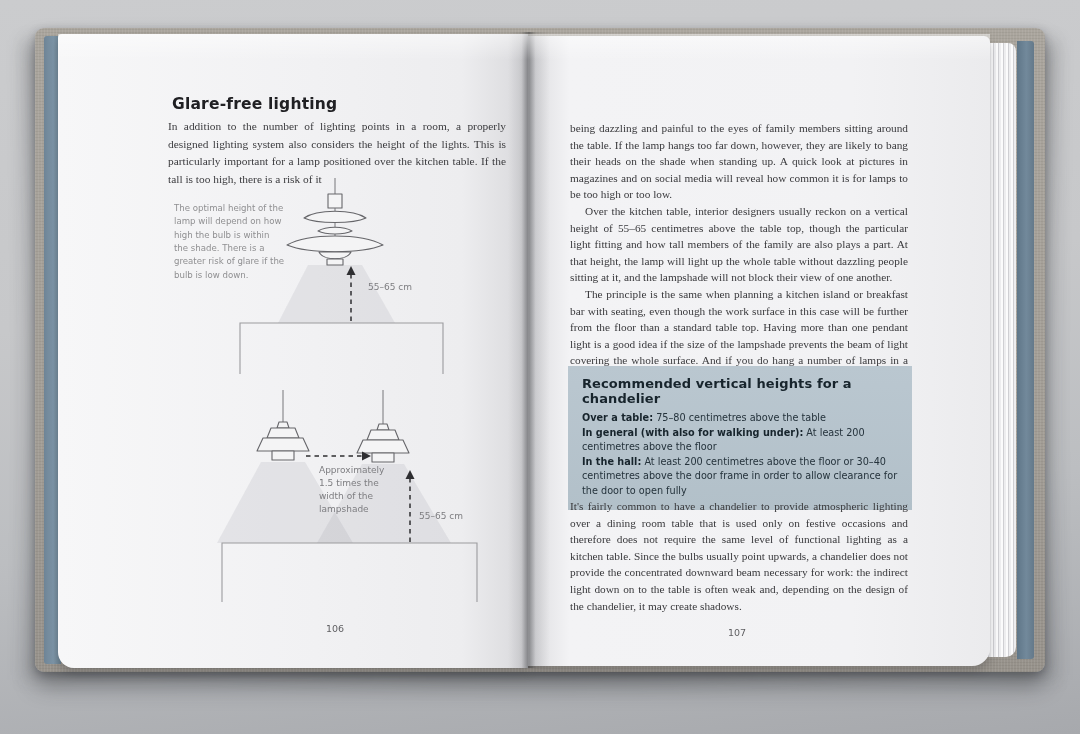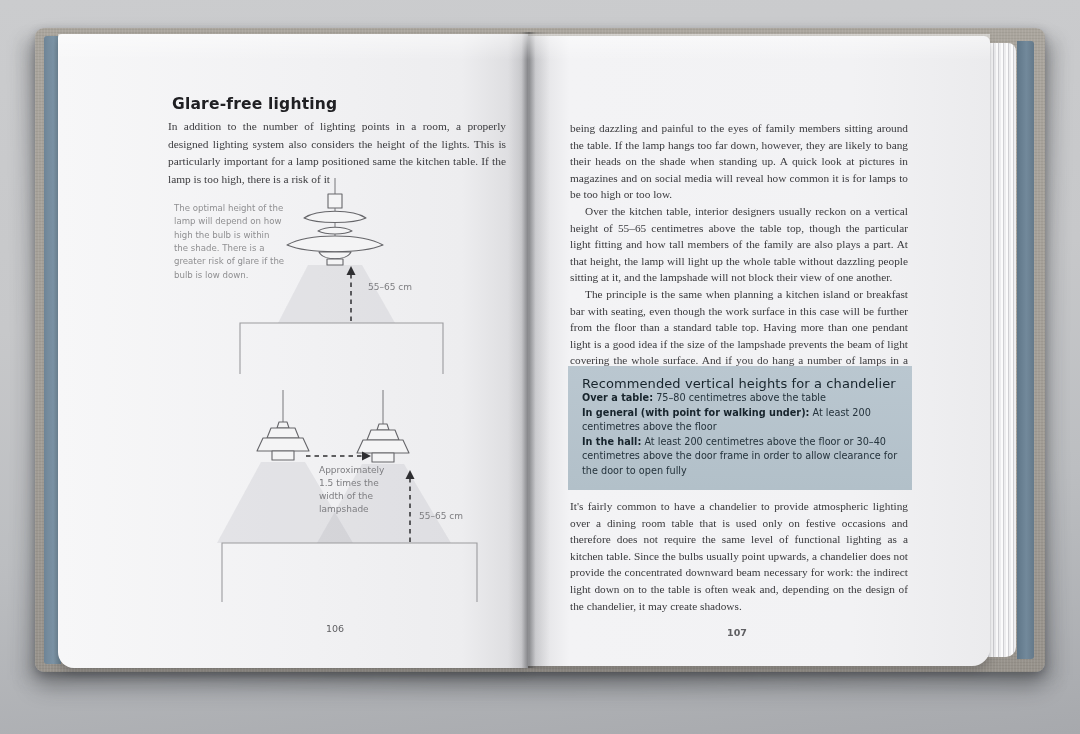--- a/index.html
+++ b/index.html
@@ -69,21 +69,21 @@
     font-family:"Liberation Serif", serif; font-size:11.3px; line-height:1.47;
     color:#39393c; text-align:justify;margin-top:28px; }
   .body-flow p.indent { text-indent:15px; }
   .closing { position:absolute; left:42px; top:462px; width:338px;
     font-family:Liberation Serif, serif; font-size:11.3px; line-height:1.47;
     color:#39393c; text-align:justify; }
 
   .info-box { position:absolute; left:40px; top:330px; width:344px;
     background:linear-gradient(180deg,#bac7d0 0%,#b2c0c9 100%);
     padding:10px 14px 12px 14px; font-family:"DejaVu Sans", sans-serif; }
-  .info-box .box-title { font-size:13px; font-weight:400; color:#17242c; letter-spacing:.1px; }
+  .info-box .box-title { font-size:13px; font-weight:700; color:#17242c; margin-bottom:5px; letter-spacing:.1px; }
   .info-box .box-item { font-size:9.7px; line-height:1.5; color:#24323b; }
   .info-box .box-item b { color:#17242c; }
 
   svg .lamp  { stroke:#66666a; stroke-width:1.1; fill:#f4f4f5; stroke-linejoin:round; }
   svg .cord  { stroke:#77777a; stroke-width:1; }
   svg .cone  { fill:rgba(134,138,148,.14); }
   svg .table { fill:none; stroke:#9b9b9e; stroke-width:1.1; }
   svg .dash  { stroke:#2e2e31; stroke-width:1.5; stroke-dasharray:4.5 4; fill:none; }
   svg .head  { fill:#2e2e31; stroke:none; }
 </style>
@@ -95,21 +95,21 @@
   <div class="book-shadow"></div>
 
   <div class="book">
     <div class="cover"></div>
     <div class="endpaper left"></div>
     <div class="page-edges"></div>
     <div class="endpaper right"></div>
 
     <div class="page left">
       <div class="heading">Glare-free lighting</div>
-      <div class="intro">In addition to the number of lighting points in a room, a properly designed lighting system also considers the height of the lights. This is particularly important for a lamp positioned same the kitchen table. If the lamp is too high, there is a risk of it</div>
+      <div class="intro">In addition to the number of lighting points in a room, a properly designed lighting system also considers the height of the lights. This is particularly important for a lamp positioned over the kitchen table. If the tall is too high, there is a risk of it</div>
       <div class="diagram-caption">The optimal height of the lamp will depend on how high the bulb is within the shade. There is a greater risk of glare if the bulb is low down.</div>
 
       <svg class="diagram" style="left:167px; top:144px;" width="230" height="200" viewBox="0 0 230 200">
         <polygon class="cone" points="83,87 137,87 170,145 53,145"></polygon>
         <g>
           <line class="cord" x1="110" y1="0" x2="110" y2="16"></line>
           <g transform="translate(110,16)">
             <rect class="lamp" x="-7" y="0" width="14" height="14"></rect>
             <line class="cord" x1="0" y1="14" x2="0" y2="44"></line>
             <path class="lamp" d="M -31 24 C -18 15, 18 15, 31 24 C 18 30, -18 30, -31 24 Z"></path>
@@ -167,25 +167,25 @@
     <div class="page right">
       <div class="body-flow">
         <p>being dazzling and painful to the eyes of family members sitting around the table. If the lamp hangs too far down, however, they are likely to bang their heads on the shade when standing up. A quick look at pictures in magazines and on social media will reveal how common it is for lamps to be too high or too low.</p>
         <p class="indent">Over the kitchen table, interior designers usually reckon on a vertical height of 55–65 centimetres above the table top, though the particular light fitting and how tall members of the family are also plays a part. At that height, the lamp will light up the whole table without dazzling people sitting at it, and the lampshade will not block their view of one another.</p>
         <p class="indent">The principle is the same when planning a kitchen island or breakfast bar with seating, even though the work surface in this case will be further from the floor than a standard table top. Having more than one pendant light is a good idea if the size of the lampshade prevents the beam of light covering the whole surface. And if you do hang a number of lamps in a line, the usual rule of thumb in terms of how far apart to space them is to leave one and a half times the width of the lampshade between each of them.</p>
       </div>
 
       <div class="info-box">
         <div class="box-title">Recommended vertical heights for a chandelier</div>
         <div class="box-item"><b>Over a table:</b><span> 75–80 centimetres above the table</span></div>
-        <div class="box-item"><b>In general (with point for walking under):</b><span> At least 200 centimetres above the floor</span></div>
+        <div class="box-item"><b>In general (with also for walking under):</b><span> At least 200 centimetres above the floor</span></div>
         <div class="box-item"><b>In the hall:</b><span> At least 200 centimetres above the floor or 30–40 centimetres above the door frame in order to allow clearance for the door to open fully</span></div>
       </div>
 
       <div class="closing">It's fairly common to have a chandelier to provide atmospheric lighting over a dining room table that is used only on festive occasions and therefore does not require the same level of functional lighting as a kitchen table. Since the bulbs usually point upwards, a chandelier does not provide the concentrated downward beam necessary for work: the indirect light down on to the table is often weak and, depending on the design of the chandelier, it may create shadows.</div>
 
-      <div class="pagenum" style="left:179px; top:591px;font-weight:bold;">107</div>
+      <div class="pagenum" style="left:179px; top:591px;">107</div>
     </div>
 
     <div class="gutter"></div>
     <div class="page-top-sheen"></div>
   </div>
 </div>
 
 </body></html>

